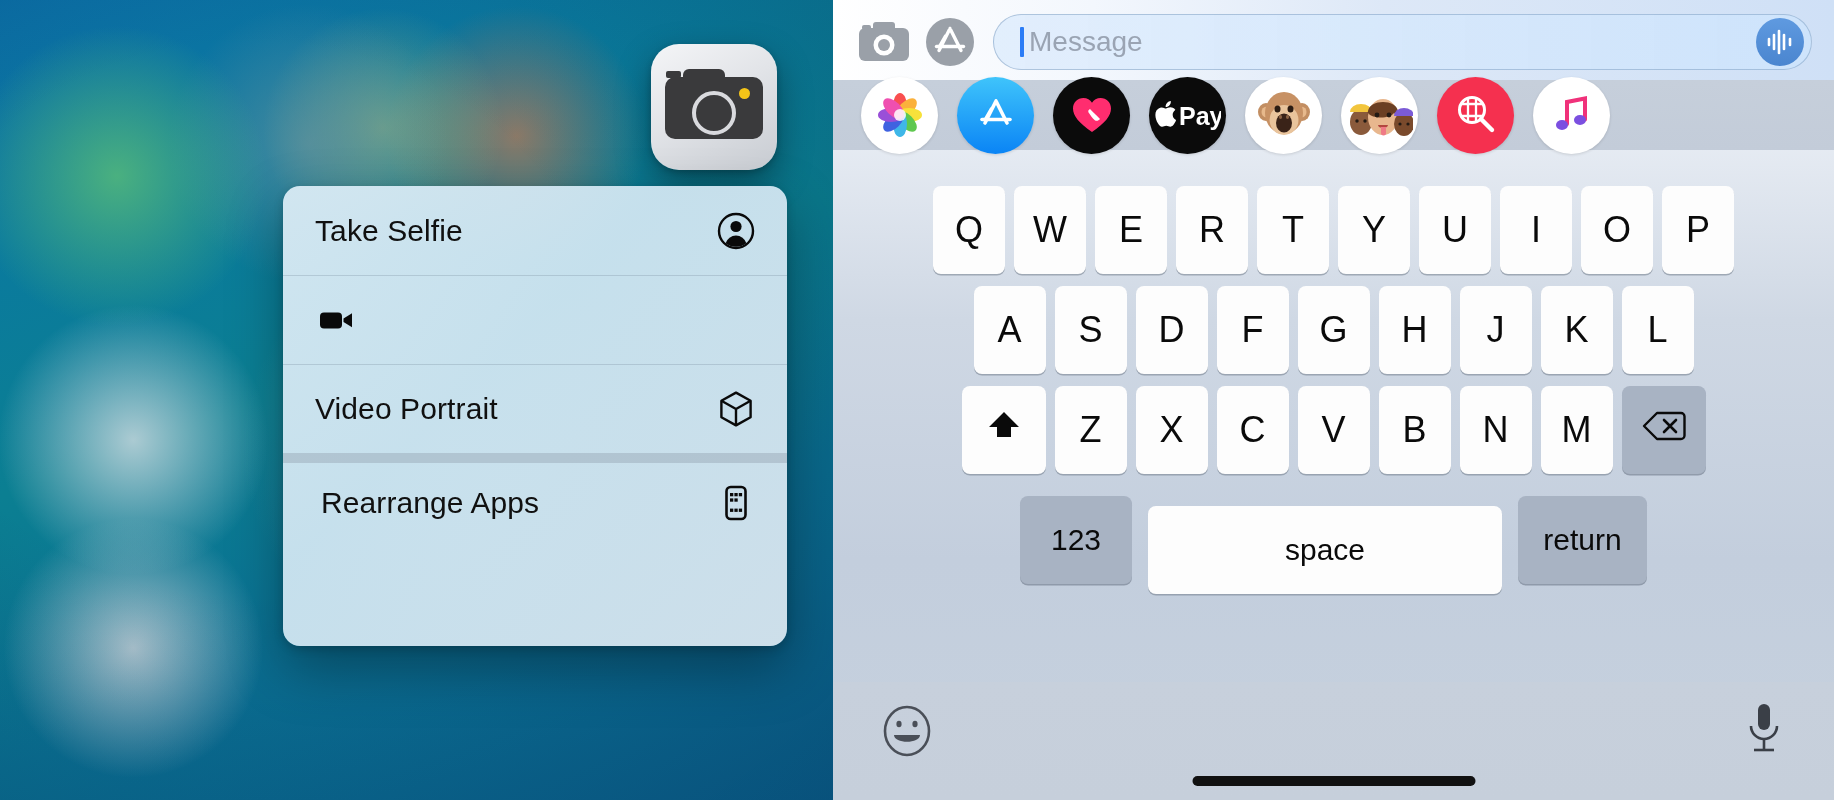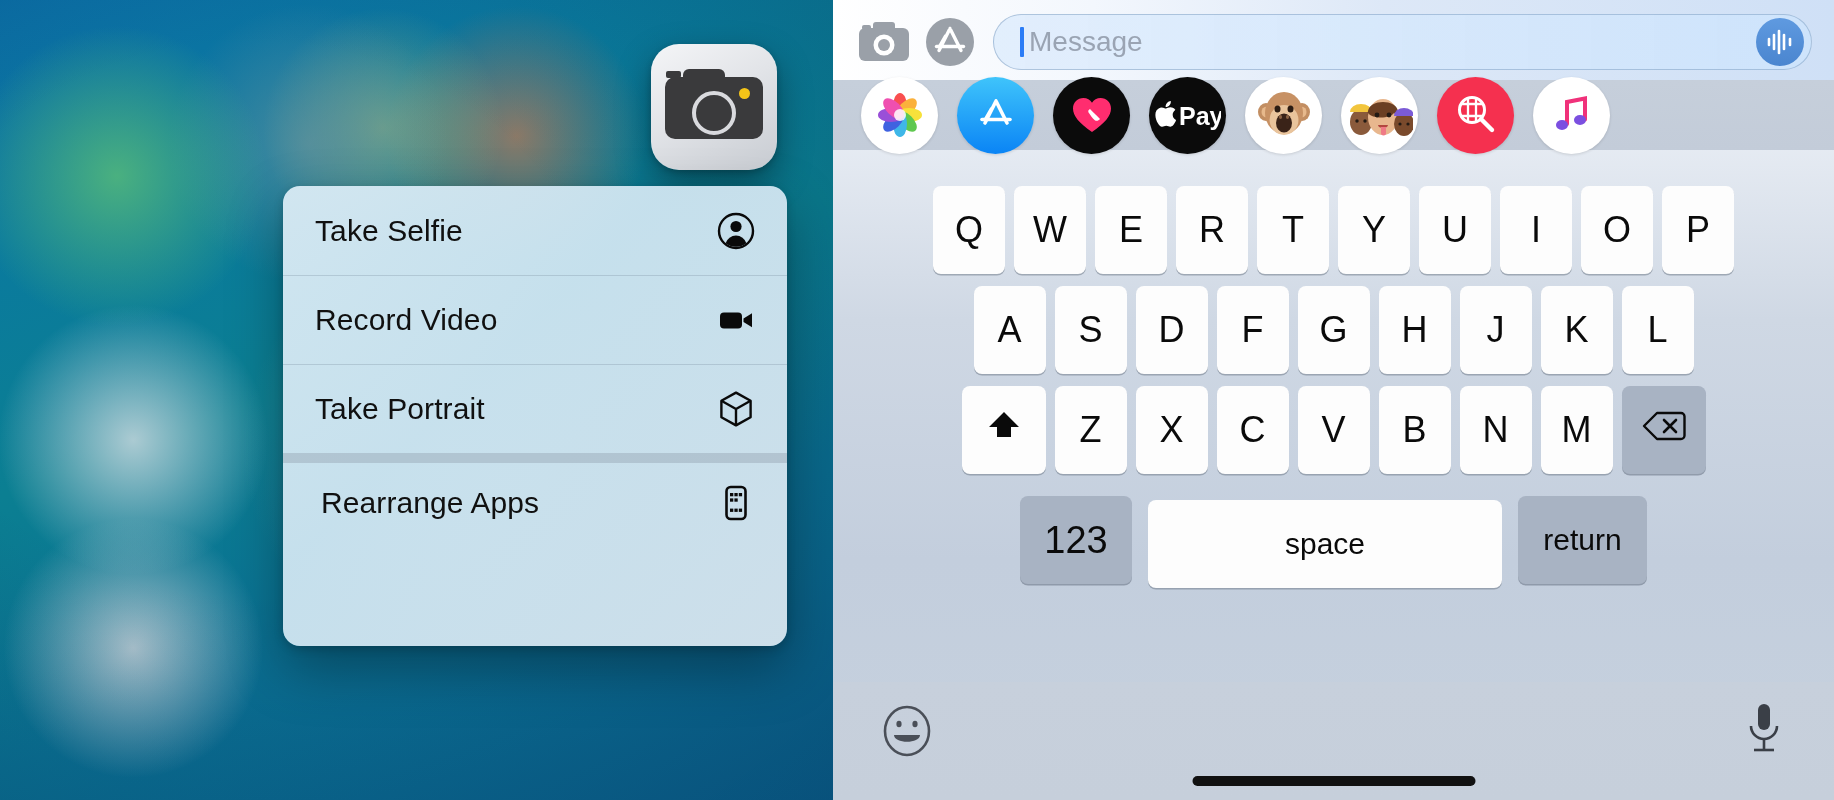--- a/index.html
+++ b/index.html
@@ -126,21 +126,21 @@
     box-shadow:0 1.5px 0 rgba(110,120,135,.52);
     display:flex; align-items:center; justify-content:center;
     font-size:36px; color:#0a0a0a; font-weight:400;
     font-family:"Liberation Sans", sans-serif;
   }
   .key.dark{ background:#a8b3c3; box-shadow:0 1.5px 0 rgba(100,112,128,.55); }
   .row1 .key{ width:72px; height:88px; margin:0 4.5px; }
   .row2 .key{ width:72px; height:88px; margin:0 4.5px; }
   .row3 .key{ width:72px; height:88px; margin:0 4.5px; }
   .key.wide{ width:84px; }
-  .key.num{ width:112px; height:88px; font-size:38px; }
+  .key.num{ width:112px; height:88px; font-size:30px; }
   .key.space{ width:354px; height:88px; font-size:30px; }
   .key.ret{ width:129px; height:88px; font-size:30px; }
 
   #bottom-bar{
     position:absolute; left:0; bottom:0; width:1001px; height:118px;
     background:linear-gradient(180deg,#c7d0dc,#c6cfdb);
   }
   #emoji-btn{ position:absolute; left:48px; top:22px; }
   #mic-btn{ position:absolute; right:48px; top:18px; }
   #home-ind{
@@ -170,31 +170,30 @@
         <span class="menu-icon">
           <svg width="40" height="40" viewBox="0 0 40 40">
             <circle cx="20" cy="20" r="17" fill="none" stroke="#0a0a0a" stroke-width="2.4"></circle>
             <circle cx="20" cy="15.5" r="5.6" fill="#0a0a0a"></circle>
             <path d="M9.6 32.2a10.9 10.9 0 0 1 20.8 0 17 17 0 0 1-20.8 0z" fill="#0a0a0a"></path>
           </svg>
         </span>
       </div>
 
       <div class="menu-row">
-        <span class="menu-label">Record Video</span>
         <span class="menu-icon">
           <svg width="40" height="40" viewBox="0 0 40 40">
             <rect x="4" y="12.5" width="22" height="16" rx="4" fill="#0a0a0a"></rect>
             <path d="M27.5 18.5 36 13.2v14.1l-8.5-5.3z" fill="#0a0a0a"></path>
           </svg>
         </span>
       </div>
 
       <div class="menu-row">
-        <span class="menu-label">Take Portrait</span>
+        <span class="menu-label">Video Portrait</span>
         <span class="menu-icon">
           <svg width="40" height="40" viewBox="0 0 40 40">
             <path d="M20 3.6 34.6 11.8v16.4L20 36.4 5.4 28.2V11.8z" fill="none" stroke="#0a0a0a" stroke-width="2.4" stroke-linejoin="round"></path>
             <path d="M5.4 11.8 20 20m0 0 14.6-8.2M20 20v16.4" fill="none" stroke="#0a0a0a" stroke-width="2.4" stroke-linejoin="round"></path>
           </svg>
         </span>
       </div>
 
 
       <div class="menu-row group-gap">
@@ -400,21 +399,21 @@
             <svg width="44" height="32" viewBox="0 0 44 32">
               <path d="M15 3h24a3.5 3.5 0 0 1 3.5 3.5v19A3.5 3.5 0 0 1 39 29H15L2 16z" fill="none" stroke="#0a0a0a" stroke-width="2.4" stroke-linejoin="round"></path>
               <path d="M22 10l12 12M34 10 22 22" stroke="#0a0a0a" stroke-width="2.6" stroke-linecap="round"></path>
             </svg>
           </span>
         </div>
       </div>
 
       <div class="krow row4" style="margin-top:22px">
         <div class="key num dark">123</div>
-        <div class="key space" style="margin:4px 16px">space</div>
+        <div class="key space" style="margin:10px 16px">space</div>
         <div class="key ret dark">return</div>
       </div>
     </div>
 
     <div id="bottom-bar">
       <span id="emoji-btn">
         <svg width="52" height="54" viewBox="0 0 52 54">
           <ellipse cx="26" cy="27" rx="22" ry="24" fill="none" stroke="#4a4f58" stroke-width="2.6"></ellipse>
           <ellipse cx="18" cy="20" rx="2.6" ry="3.2" fill="#4a4f58"></ellipse>
           <ellipse cx="34" cy="20" rx="2.6" ry="3.2" fill="#4a4f58"></ellipse>

